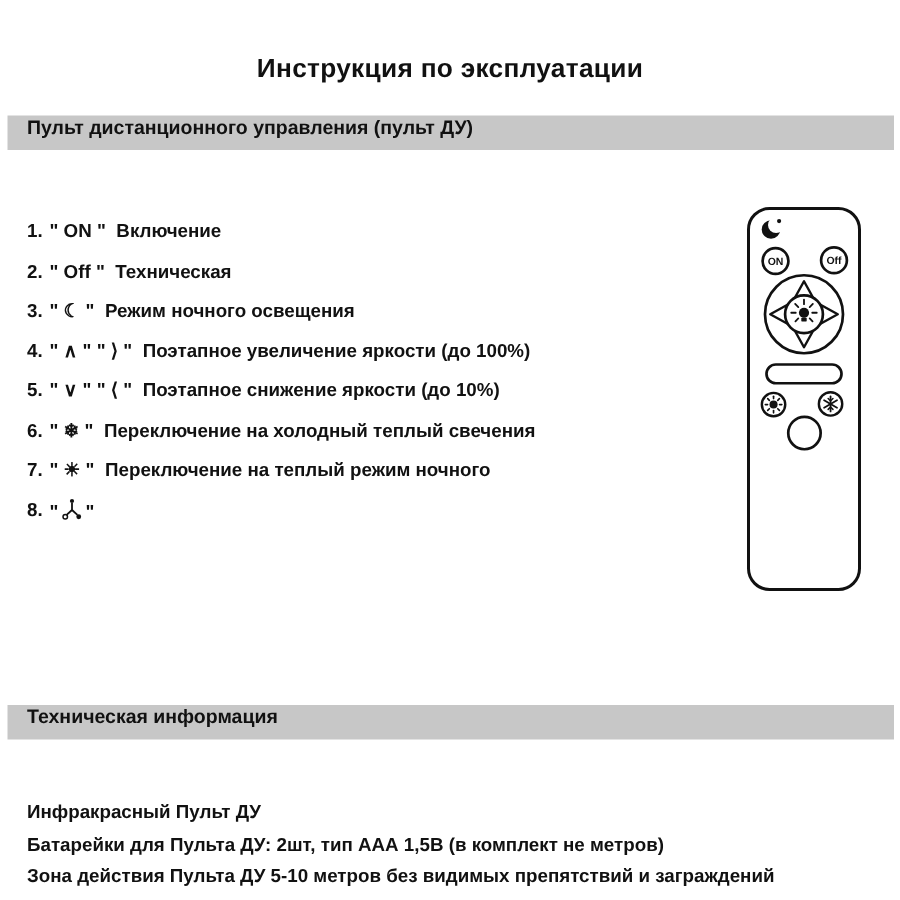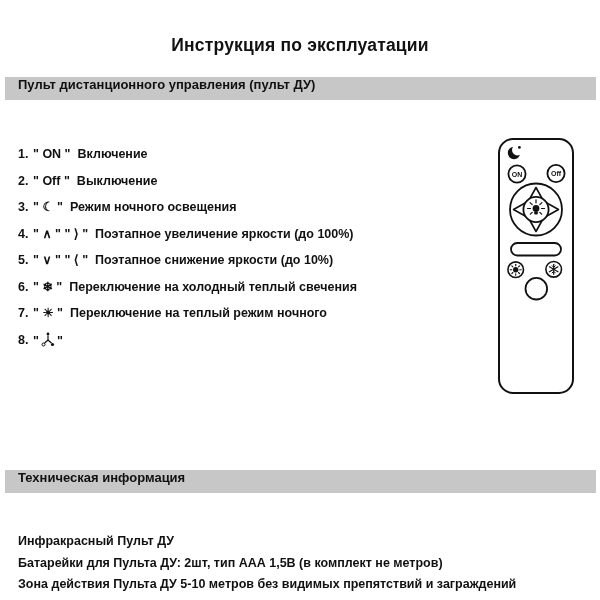--- a/index.html
+++ b/index.html
@@ -47,21 +47,21 @@
 
 <ol class="instructions">
   <li>
     <span class="num">1.</span>
     <span class="pre">" ON "</span>
     <span class="txt">Включение</span>
   </li>
   <li>
     <span class="num">2.</span>
     <span class="pre">" Off "</span>
-    <span class="txt">Выключение</span>
+    <span class="txt">Техническая</span>
   </li>
   <li>
     <span class="num">3.</span>
     <span class="pre">" ☾ "</span>
     <span class="txt">Режим ночного освещения</span>
   </li>
   <li>
     <span class="num">4.</span>
     <span class="pre">" ∧ " " ⟩ "</span>
     <span class="txt">Поэтапное увеличение яркости (до 100%)</span>

